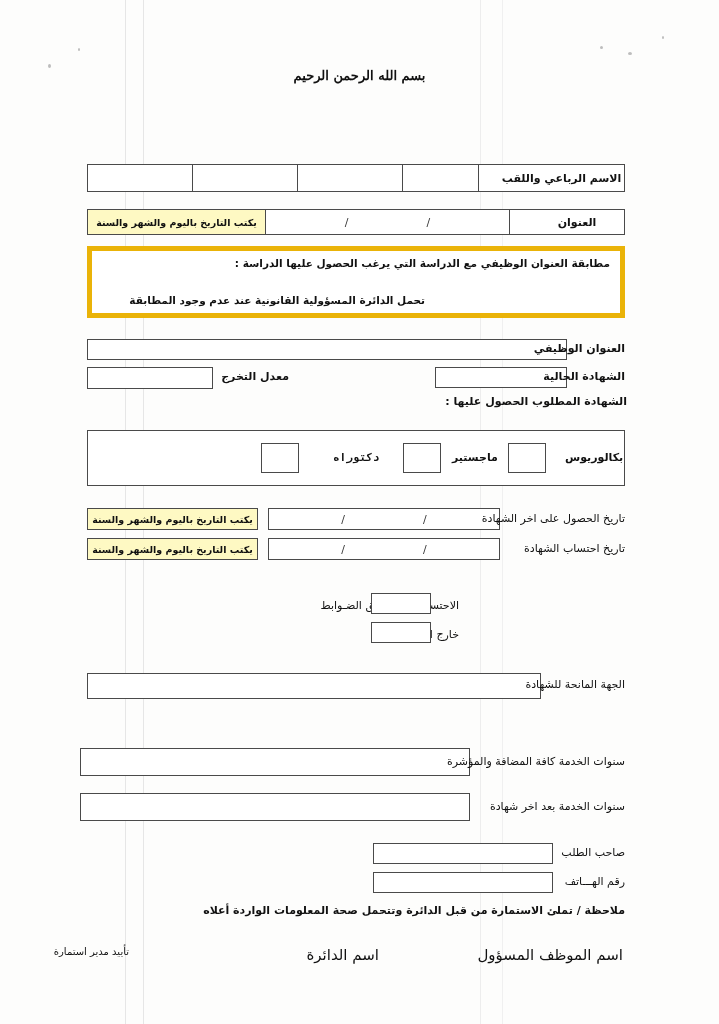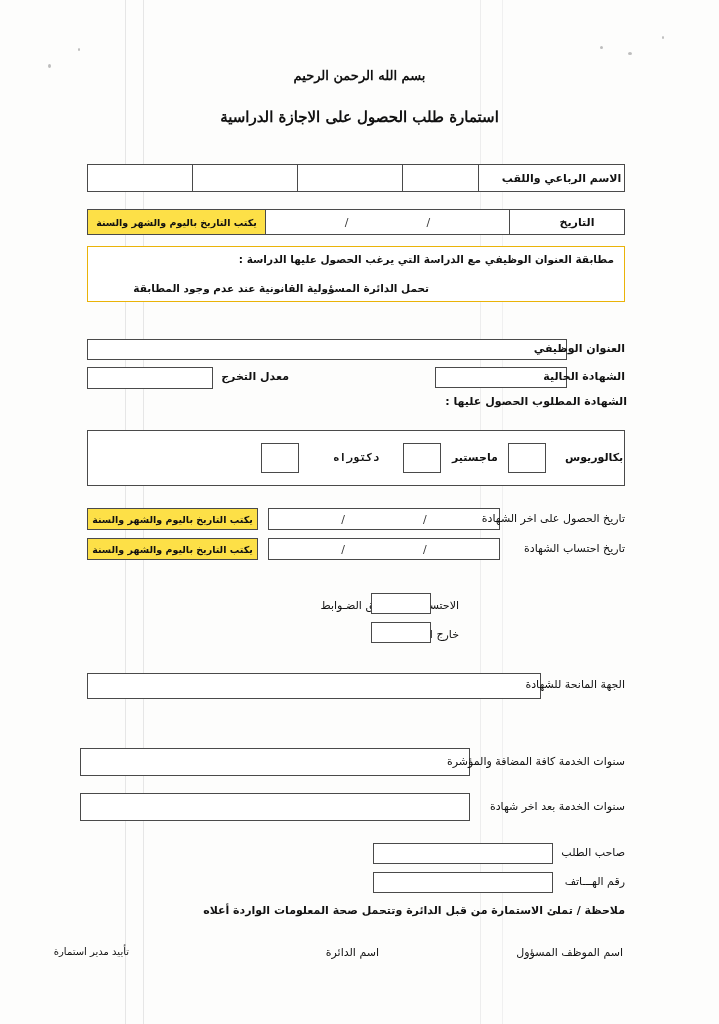--- a/index.html
+++ b/index.html
@@ -87,21 +87,21 @@
     font-size: 11px;
     font-weight: 700;
     white-space: nowrap;
     line-height: 1;
   }
   .lbl.normal { font-weight: 400; }
   .note-inbox {
     position: absolute;
     box-sizing: border-box;
     border: 1px solid #4a4a4a;
-    background: #fde047;
+    background: #fef9c3;
     display: flex;
     align-items: center;
     justify-content: center;
     font-size: 9.5px;
     font-weight: 700;
   }
   .datefield {
     position: absolute;
     box-sizing: border-box;
     border: 1px solid #4a4a4a;
@@ -114,22 +114,22 @@
     color: #333;
   }
   .datefield span { display: inline-block; }
 
   
   .match-box {
     position: absolute;
     left: 87px;
     top: 246px;
     width: 538px;
-    height: 56px;
-    border: 1px solid #eab308;
+    height: 72px;
+    border: 5px solid #eab308;
     background: #ffffff;
     box-sizing: border-box;
   }
   .match-line1 {
     position: absolute;
     top: 6px;
     right: 10px;
     font-size: 10.5px;
     font-weight: 700;
     white-space: nowrap;
@@ -176,54 +176,53 @@
     position: absolute;
     top: 904px;
     right: 94px;
     font-size: 11px;
     font-weight: 700;
     white-space: nowrap;
   }
   .sig {
     position: absolute;
     top: 946px;
-    font-size: 11px;
+    font-size: 15px;
     white-space: nowrap;
   }
 </style>
 </head>
 <body>
 
 <div id="page">
 
   <div class="scanline s1"></div>
   <div class="scanline s2"></div>
   <div class="scanline s3"></div>
   <div class="scanline s4"></div>
   <div class="speck" style="left:48px;top:64px;width:3px;height:4px;"></div>
   <div class="speck" style="left:78px;top:48px;width:2px;height:3px;"></div>
   <div class="speck" style="left:600px;top:46px;width:3px;height:3px;"></div>
   <div class="speck" style="left:628px;top:52px;width:4px;height:3px;"></div>
   <div class="speck" style="left:662px;top:36px;width:2px;height:3px;"></div>
 
   <div class="basmala">بسم الله الرحمن الرحيم</div>
-  <div class="form-title">استمارة طلب الحصول على الاجازة الدراسية</div>
 
   <div class="cell" style="left:87px;top:164px;width:106px;height:28px;"></div>
   <div class="cell" style="left:192px;top:164px;width:106px;height:28px;"></div>
   <div class="cell" style="left:297px;top:164px;width:106px;height:28px;"></div>
   <div class="cell" style="left:402px;top:164px;width:77px;height:28px;"></div>
   <div class="cell" style="left:478px;top:164px;width:147px;height:28px;font-size:11px;">الاسم الرباعي واللقب</div>
 
   <div class="note-inbox" style="left:87px;top:209px;width:179px;height:26px;">يكتب التاريخ باليوم والشهر والسنة</div>
   <div class="datefield" style="left:265px;top:209px;width:245px;height:26px;">
     <span>/</span>
     <span>/</span>
   </div>
-  <div class="cell" style="left:509px;top:209px;width:116px;height:26px;font-size:11px;">التاريخ</div>
+  <div class="cell" style="left:509px;top:209px;width:116px;height:26px;font-size:11px;">العنوان</div>
 
   <div class="match-box">
     <div class="match-line1">مطابقة العنوان الوظيفي مع الدراسة التي يرغب الحصول عليها الدراسة :</div>
     <div class="match-line2">تحمل الدائرة المسؤولية القانونية عند عدم وجود المطابقة</div>
   </div>
 
   <div class="box" style="left:87px;top:339px;width:480px;height:21px;"></div>
   <div class="lbl" style="right:94px;top:343px;">العنوان الوظيفي</div>
 
   <div class="box" style="left:435px;top:367px;width:132px;height:21px;"></div>

